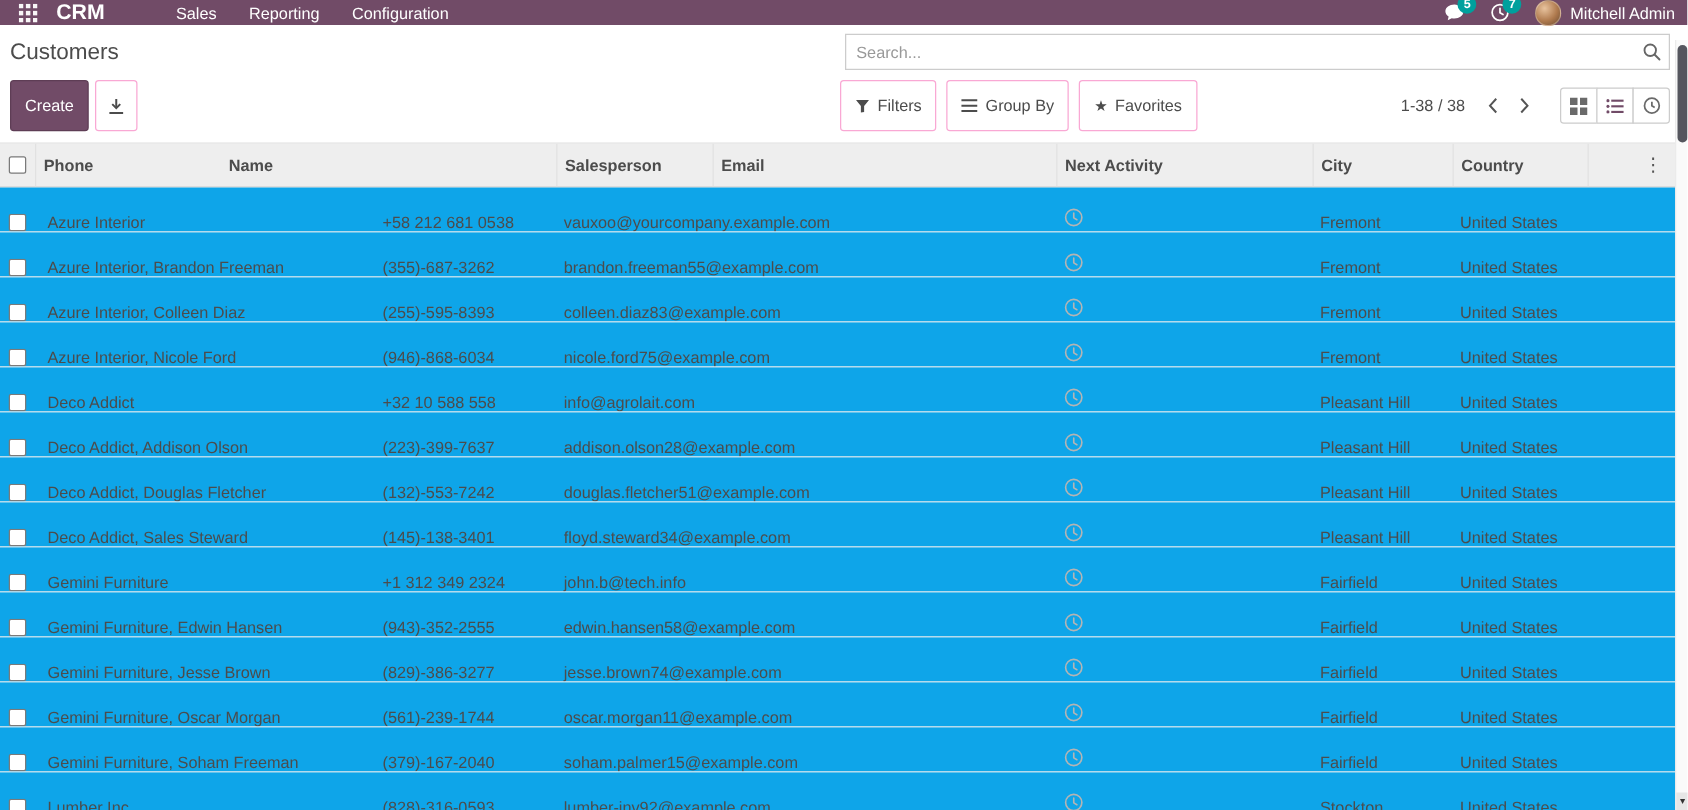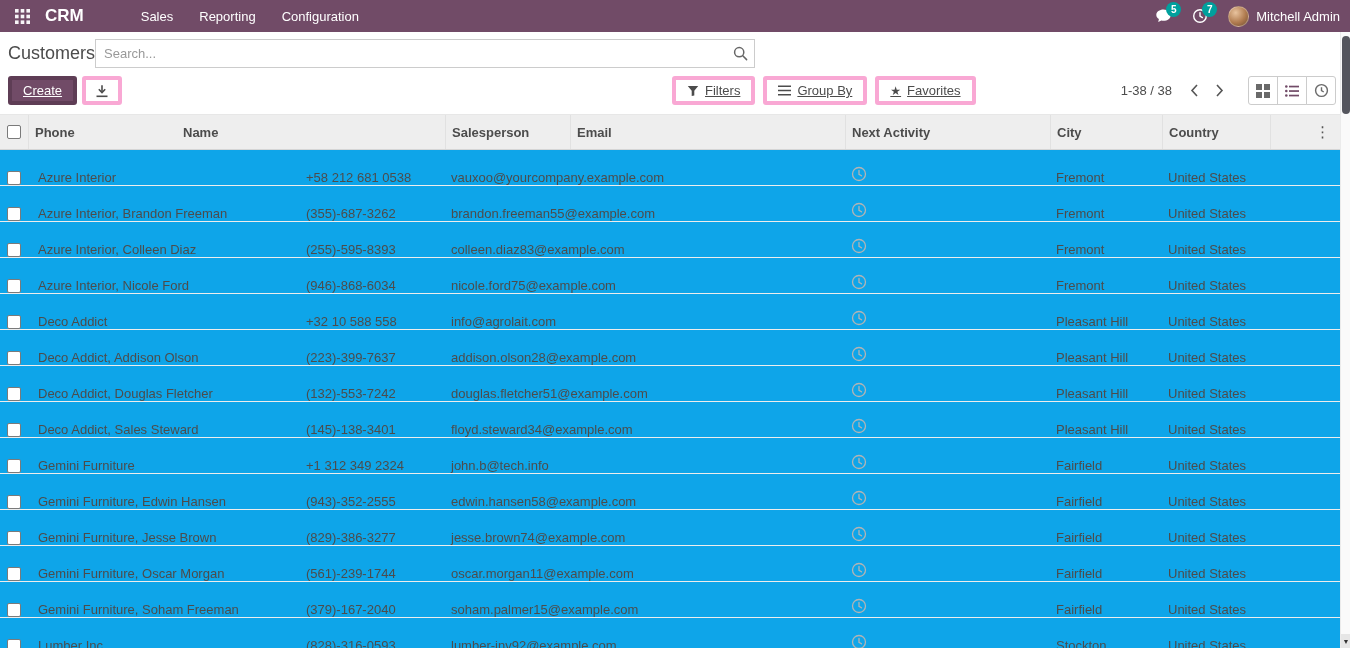--- a/index.html
+++ b/index.html
@@ -6,21 +6,21 @@
   html,body { width: 1350px; height: 648px; overflow: hidden; }
   body {
     font-family: "Liberation Sans", sans-serif;
     font-size: 13px;
     color: #4c4c4c;
     background: #fff;
     position: relative;
   }
   
   .navbar {
-    height: 32px; background: #714B67; color: #fff;
+    height: 20px; background: #714B67; color: #fff;
     display: flex; align-items: center; justify-content: space-between;
     padding: 0 10px 0 6px; width: 1350px;
   }
   .nav-left { display: flex; align-items: center; height: 100%; }
   .apps-btn { background: none; border: none; padding: 0 9px; cursor: pointer; display: flex; align-items: center; height: 100%; }
   .brand { font-size: 17px; font-weight: bold; color: #fff; margin: 0 10px 0 6px; cursor: pointer; }
   .nav-menu { display: flex; margin-left: 34px; height: 100%; }
   .nav-menu .menu-item { color: #fff; padding: 0 13px; display: flex; align-items: center; cursor: pointer; font-size: 13px; }
   .nav-right { display: flex; align-items: center; gap: 20px; }
   .systray-item { position: relative; display: flex; align-items: center; cursor: pointer; }
@@ -33,36 +33,36 @@
   .user { display: flex; align-items: center; gap: 7px; cursor: pointer; }
   .avatar {
     width: 21px; height: 21px; border-radius: 50%;
     background: radial-gradient(circle at 35% 30%, #e8c39e 0%, #b07b4f 55%, #6b4a2f 100%);
     display: inline-block; border: 1px solid rgba(255,255,255,.3);
   }
   .user-name { font-size: 13px; color: #fff; }
 
   
   .content { width: 1340px; }
-  .cp-top { display: flex; align-items: center; padding: 7px 4px 5px 8px; }
+  .cp-top { display: flex; justify-content: space-between; align-items: center; padding: 7px 4px 5px 8px; }
   .page-title { font-size: 18px; font-weight: normal; color: #4c4c4c; }
   .searchbox { position: relative; width: 660px; }
   .searchbox input {
     width: 100%; height: 29px; border: 1px solid #ccc; padding: 0 28px 0 8px;
     font-family: "Liberation Sans", sans-serif; font-size: 13px; color: #4c4c4c; outline: none;
   }
   .searchbox input::placeholder { color: #999; }
   .search-icon { position: absolute; right: 7px; top: 7px; cursor: pointer; line-height: 0; }
 
   .cp-bottom { display: flex; align-items: center; padding: 3px 4px 9px 8px; }
   .cp-left { display: flex; gap: 5px; width: 664px; flex: none; align-items: center; }
   .btn {
-    height: 29px; border: 4px solid #f9a8d4; background: #fff; border-radius: 3px;
+    height: 41px; border: 1px solid #f9a8d4; background: #fff; border-radius: 3px;
     font-family: "Liberation Sans", sans-serif; font-size: 13px; color: #4c4c4c;
-    cursor: pointer; display: inline-flex; align-items: center; gap: 6px; padding: 0 11px; text-decoration: underline;
+    cursor: pointer; display: inline-flex; align-items: center; gap: 6px; padding: 0 11px;
   }
   .btn-primary { background: #714B67; border-color: #5e3d55; color: #fff; }
   .btn-icon { padding: 0 9px; }
   .cp-filters { display: flex; gap: 8px; align-items: center; }
   .star-glyph { font-size: 12px; color: #4c4c4c; line-height: 1; }
   .cp-right { margin-left: auto; display: flex; align-items: center; }
   .pager-text { margin-right: 10px; color: #4c4c4c; }
   .pager-btn { border: none; background: none; cursor: pointer; padding: 4px 8px; line-height: 0; }
   .view-switcher { display: flex; margin-left: 16px; }
   .vs-btn {

